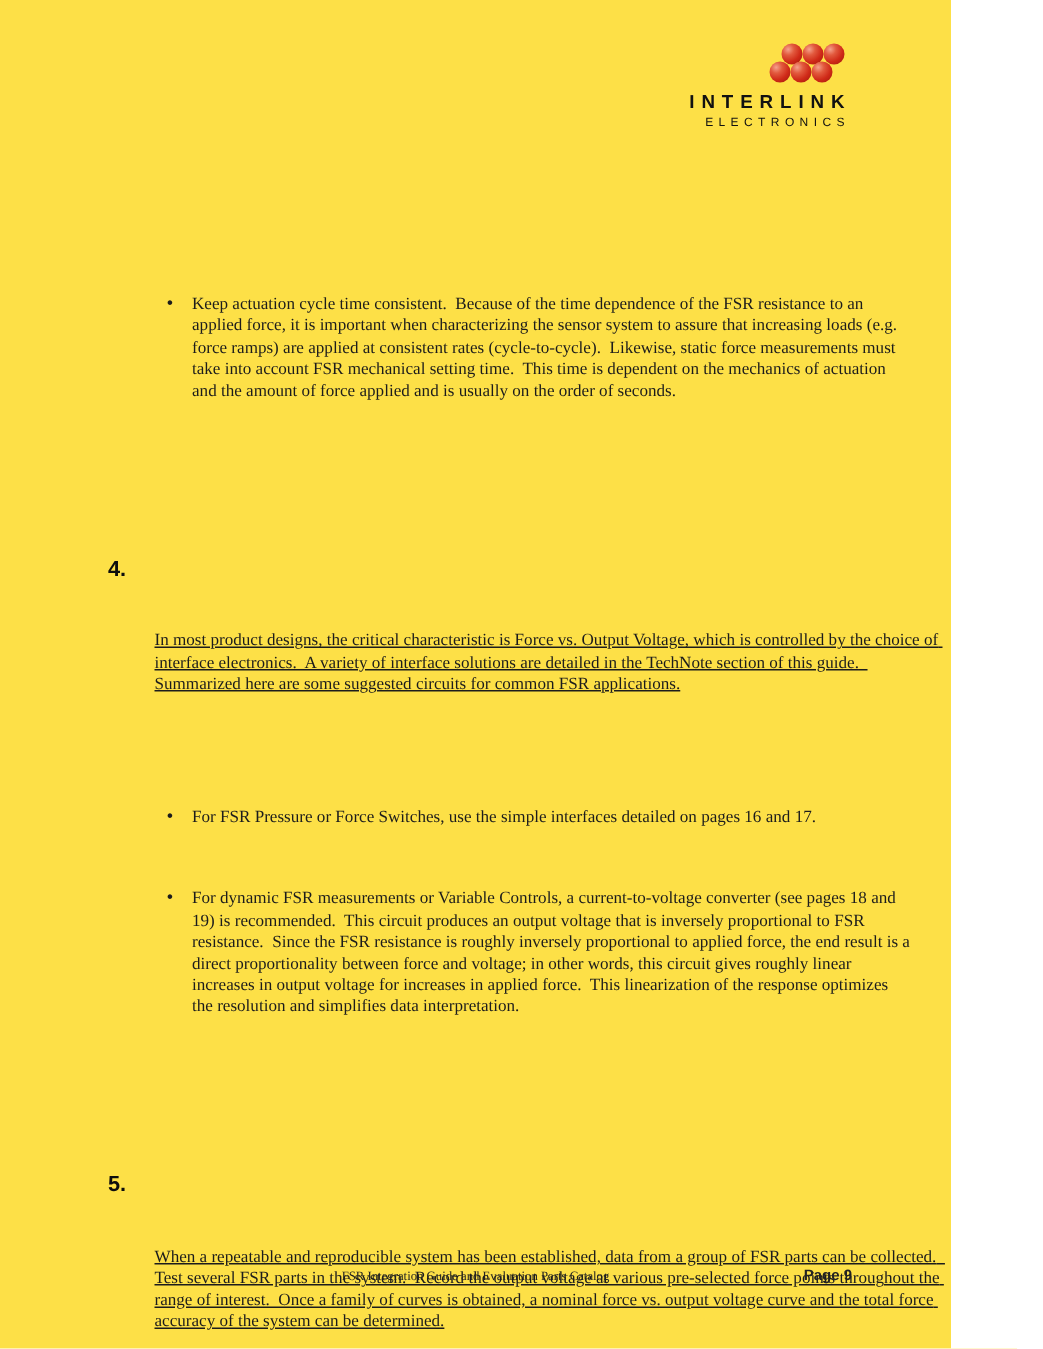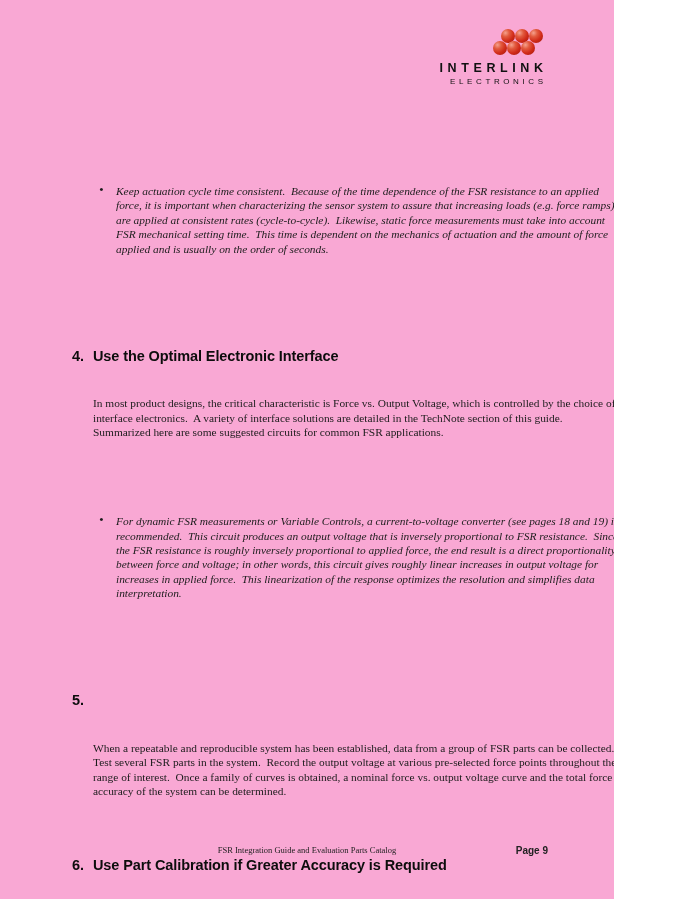--- a/index.html
+++ b/index.html
@@ -1,23 +1,24 @@
 <!DOCTYPE html>
 <html><head>
 <meta charset="utf-8">
 <style>
   html, body { margin: 0; padding: 0; background: #ffffff; }
   .page {
     position: relative;
     width: 614px;
     height: 899px;
-    background: #f9a8d4;
+    background: #fde047;
     font-family: "Liberation Serif", serif;
     color: #1c1c1c;
     overflow: hidden;
+    padding-left: 20px;
   }
 
   
   .logo { position: absolute; top: 29px; right: 71px; width: 110px; text-align: right; }
   .logo-dots { position: relative; width: 50px; height: 26px; margin: 0 0 6px auto; }
   .dot {
     position: absolute; width: 14px; height: 14px; border-radius: 50%;
     background: radial-gradient(circle at 32% 28%, #f5a18d 0%, #e25a3e 28%, #d02a18 60%, #9c170a 100%);
   }
   .dot.d1 { left: 8px;  top: 0; }
@@ -34,38 +35,38 @@
   .logo-sub {
     font-family: "Liberation Sans", sans-serif; font-weight: normal;
     font-size: 8px; letter-spacing: 3.6px; color: #111;
     margin-top: 2px; margin-right: -3.6px; white-space: nowrap;
   }
 
   
   .content { position: absolute; left: 72px; top: 108px; width: 552px; }
   .body-text { font-size: 11.4px; line-height: 14.4px; white-space: pre-wrap; }
 
-  ul.blist { list-style: none; margin: 4px; padding: 0; font-style: italic; }
+  ul.blist { list-style: none; margin: 16px; padding: 0; }
   li.bullet { position: relative; padding-left: 40px; }
   li.bullet::before {
     content: "\2022";
     position: absolute; left: 23px; top: -1px;
     font-size: 13px; color: #1c1c1c;
   }
   ul.blist li.bullet + li.bullet { margin-top: 11px; }
   ul.sec-bullets { margin-top: 17px; }
 
   h2.section-heading {
     display: flex; margin: 0; padding: 0;
     font-family: "Liberation Sans", sans-serif;
     font-weight: bold; font-size: 14.5px; line-height: 19px;
     letter-spacing: -0.1px; color: #0d0d0d;
   }
   .sec-num { flex: none; width: 21px; }
-  p.section-body { margin: 2px 0 0 21px; width: 531px; }
+  p.section-body { margin: 2px 0 0 31px; width: 531px; text-decoration: underline; }
 
   .mt-h4 { margin-top: 18px; }
   .mt-h5 { margin-top: 16px; }
   .mt-h6 { margin-top: 14px; }
 
   
   .footer-center {
     position: absolute; left: 0; right: 0; top: 845px;
     text-align: center;
     font-family: Liberation Serif, serif;
@@ -97,24 +98,24 @@
 
   <div class="content body-text">
 
     <ul class="blist">
       <li class="bullet">Keep actuation cycle time consistent.  Because of the time dependence of the FSR resistance to an applied force, it is important when characterizing the sensor system to assure that increasing loads (e.g. force ramps) are applied at consistent rates (cycle-to-cycle).  Likewise, static force measurements must take into account FSR mechanical setting time.  This time is dependent on the mechanics of actuation and the amount of force applied and is usually on the order of seconds.</li>
     </ul>
 
     
     <h2 class="section-heading mt-h4">
       <span class="sec-num">4.</span>
-      <span>Use the Optimal Electronic Interface</span>
     </h2>
     <p class="section-body body-text">In most product designs, the critical characteristic is Force vs. Output Voltage, which is controlled by the choice of interface electronics.  A variety of interface solutions are detailed in the TechNote section of this guide.  Summarized here are some suggested circuits for common FSR applications.</p>
     <ul class="blist sec-bullets">
+      <li class="bullet">For FSR Pressure or Force Switches, use the simple interfaces detailed on pages 16 and 17.</li>
       <li class="bullet">For dynamic FSR measurements or Variable Controls, a current-to-voltage converter (see pages 18 and 19) is recommended.  This circuit produces an output voltage that is inversely proportional to FSR resistance.  Since the FSR resistance is roughly inversely proportional to applied force, the end result is a direct proportionality between force and voltage; in other words, this circuit gives roughly linear increases in output voltage for increases in applied force.  This linearization of the response optimizes the resolution and simplifies data interpretation.</li>
     </ul>
 
     
     <h2 class="section-heading mt-h5">
       <span class="sec-num">5.</span>
     </h2>
     <p class="section-body body-text">When a repeatable and reproducible system has been established, data from a group of FSR parts can be collected.  Test several FSR parts in the system.  Record the output voltage at various pre-selected force points throughout the range of interest.  Once a family of curves is obtained, a nominal force vs. output voltage curve and the total force accuracy of the system can be determined.</p>
 
     

